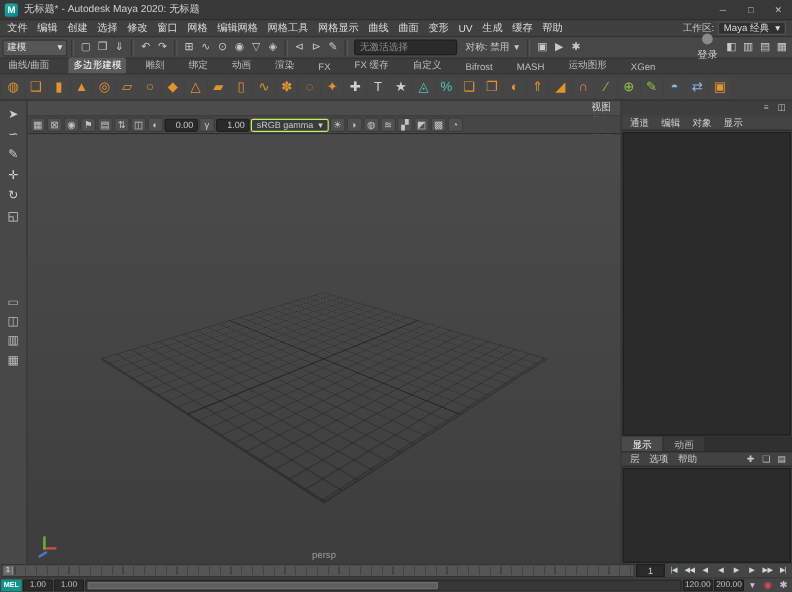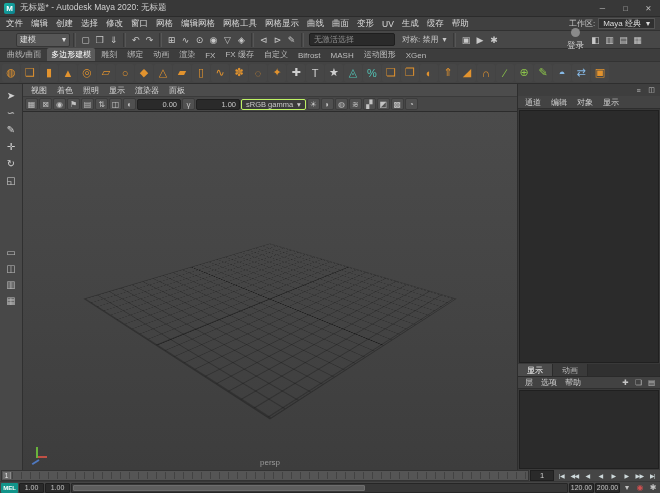--- a/index.html
+++ b/index.html
@@ -13,51 +13,51 @@
   .win-controls{margin-left:auto;display:flex;height:100%;}
   .win-btn{width:23px;height:100%;display:flex;align-items:center;justify-content:center;font-size:7.5px;color:#c0c0c0;}
 
   
   .menubar{position:absolute;top:17px;left:0;width:100%;height:14px;background:#404040;border-bottom:1px solid #313131;display:flex;align-items:center;padding:0 2px;}
   .menu-item{padding:0 4px;font-size:8.5px;color:#dadada;white-space:nowrap;}
   .workspace{margin-left:auto;display:flex;align-items:center;gap:3px;padding-right:3px;font-size:8px;color:#c5c5c5;white-space:nowrap;}
   .workspace-dd{display:flex;align-items:center;gap:5px;background:#303030;border:1px solid #555;height:11px;padding:0 4px;font-size:8px;color:#ddd;justify-content:flex-end;}
 
   
-  .statusline{position:absolute;top:31px;left:0;width:100%;height:18px;background:#474747;border-bottom:1px solid #313131;display:flex;align-items:center;padding:0 16px;gap:1px;}
+  .statusline{position:absolute;top:31px;left:0;width:100%;height:18px;background:#474747;border-bottom:1px solid #313131;display:flex;align-items:center;padding:0 2px;gap:1px;}
   .menuset-dd{display:flex;align-items:center;justify-content:space-between;width:54px;height:14px;background:#565656;border:1px solid #363636;border-radius:2px;padding:0 3px;font-size:8px;color:#e0e0e0;flex:none;}
   .sl-sep{width:3px;height:14px;margin:0 2px;border-left:1px solid #383838;border-right:1px solid #565656;flex:none;}
   .sl-icon{width:13px;height:14px;display:flex;align-items:center;justify-content:center;font-size:9px;color:#c8c8c8;flex:none;}
   .sel-field{width:86px;height:13px;margin:0 2px;background:#2a2a2a;border:1px solid #1e1e1e;border-radius:2px;display:flex;align-items:center;padding:0 4px;font-size:8px;color:#8f8f8f;white-space:nowrap;overflow:hidden;flex:none;}
   .symmetry-dd{display:flex;align-items:center;gap:4px;height:13px;padding:0 4px;font-size:8px;color:#c8c8c8;white-space:nowrap;flex:none;}
   .sl-right{margin-left:auto;display:flex;align-items:center;gap:1px;}
   .signin{display:flex;align-items:center;gap:3px;padding:0 4px;font-size:8.5px;color:#d5d5d5;white-space:nowrap;flex-direction:column;}
   .signin-avatar{width:9px;height:9px;border-radius:50%;background:#8a8a8a;}
 
   
-  .shelf-tabs{position:absolute;top:49px;left:0;width:100%;height:13px;background:#3d3d3d;display:flex;align-items:flex-end;padding:0 3px;gap:2px;border-bottom:1px solid #333;}
+  .shelf-tabs{position:absolute;top:49px;left:0;width:100%;height:13px;background:#3d3d3d;display:flex;align-items:flex-end;padding:0 3px;gap:12px;border-bottom:1px solid #333;}
   .shelf-tab{font-size:8px;color:#bdbdbd;padding:1px 4px;white-space:nowrap;}
   .shelf-tab.active{background:#5b5b5b;color:#fff;border-radius:2px 2px 0 0;font-family:Liberation Mono, monospace;}
   .shelf{position:absolute;top:62px;left:0;width:100%;height:22px;background:#434343;border-bottom:1px solid #2e2e2e;display:flex;align-items:center;padding:0 2px;gap:1px;}
   .shelf-icon{width:18px;height:18px;display:flex;align-items:center;justify-content:center;font-size:11px;border-radius:2px;background:rgba(255,255,255,0.02);flex:none;}
   .c-orange{color:#e2932e;} .c-blue{color:#86b9e6;} .c-teal{color:#53c3b5;} .c-green{color:#8bc34a;} .c-gray{color:#cfcfcf;}
 
   
   .main{position:absolute;top:84px;left:0;width:100%;height:386px;display:flex;}
   .toolbox{width:23px;background:#484848;border-right:1px solid #303030;display:flex;flex-direction:column;align-items:center;padding-top:3px;flex:none;}
   .tool-icon{width:18px;height:17px;display:flex;align-items:center;justify-content:center;font-size:10px;color:#d0d0d0;}
   .toolbox-spacer{height:56px;}
   .layout-btn{width:18px;height:14px;margin-bottom:2px;display:flex;align-items:center;justify-content:center;font-size:10px;color:#bdbdbd;}
 
   .center-col{flex:1;display:flex;flex-direction:column;border-right:1px solid #2d2d2d;min-width:0;}
-  .panel-menubar{height:13px;background:#4c4c4c;display:flex;align-items:flex-end;padding:0 3px;border-bottom:1px solid #3a3a3a;}
+  .panel-menubar{height:13px;background:#4c4c4c;display:flex;align-items:flex-end;padding:0 3px;border-bottom:1px solid #3a3a3a;flex-direction:column;}
   .panel-menu-item{font-size:8px;color:#d6d6d6;padding:0 5px;white-space:nowrap;}
   .panel-toolbar{height:15px;background:#464646;border-bottom:1px solid #2c2c2c;display:flex;align-items:center;padding:0 2px;gap:1px;}
   .pt-icon{width:13px;height:12px;display:flex;align-items:center;justify-content:center;font-size:8px;color:#c3c3c3;background:#505050;border:1px solid #3c3c3c;border-radius:2px;flex:none;}
-  .pt-field{width:44px;height:11px;background:#2a2a2a;border:1px solid #202020;border-radius:2px;display:flex;align-items:center;justify-content:flex-end;padding:0 3px;font-size:7.5px;color:#c8c8c8;flex:none;}
+  .pt-field{width:28px;height:11px;background:#2a2a2a;border:1px solid #202020;border-radius:2px;display:flex;align-items:center;justify-content:flex-end;padding:0 3px;font-size:7.5px;color:#c8c8c8;flex:none;}
   .pt-dd{height:11px;background:#3a3a3a;border:1px solid #bef264;border-radius:2px;display:flex;align-items:center;gap:4px;padding:0 4px;font-size:7.5px;color:#c8c8c8;white-space:nowrap;flex:none;}
 
   .viewport{flex:1;position:relative;background:linear-gradient(180deg,#4b4b4b 0%,#434343 60%,#3d3d3d 100%);overflow:hidden;text-decoration:underline;}
   .grid-plane{position:absolute;left:50%;top:50%;width:262px;height:262px;
     transform:translate(-50%,-47%) perspective(460px) rotateX(66deg) rotateZ(45deg);
     background-image:
       linear-gradient(rgba(0,0,0,0.45),rgba(0,0,0,0.45)),
       linear-gradient(90deg,rgba(0,0,0,0.45),rgba(0,0,0,0.45)),
       repeating-linear-gradient(0deg,rgba(20,20,20,0.35) 0,rgba(20,20,20,0.35) 1px,transparent 1px,transparent 13px),
       repeating-linear-gradient(90deg,rgba(20,20,20,0.35) 0,rgba(20,20,20,0.35) 1px,transparent 1px,transparent 13px);

